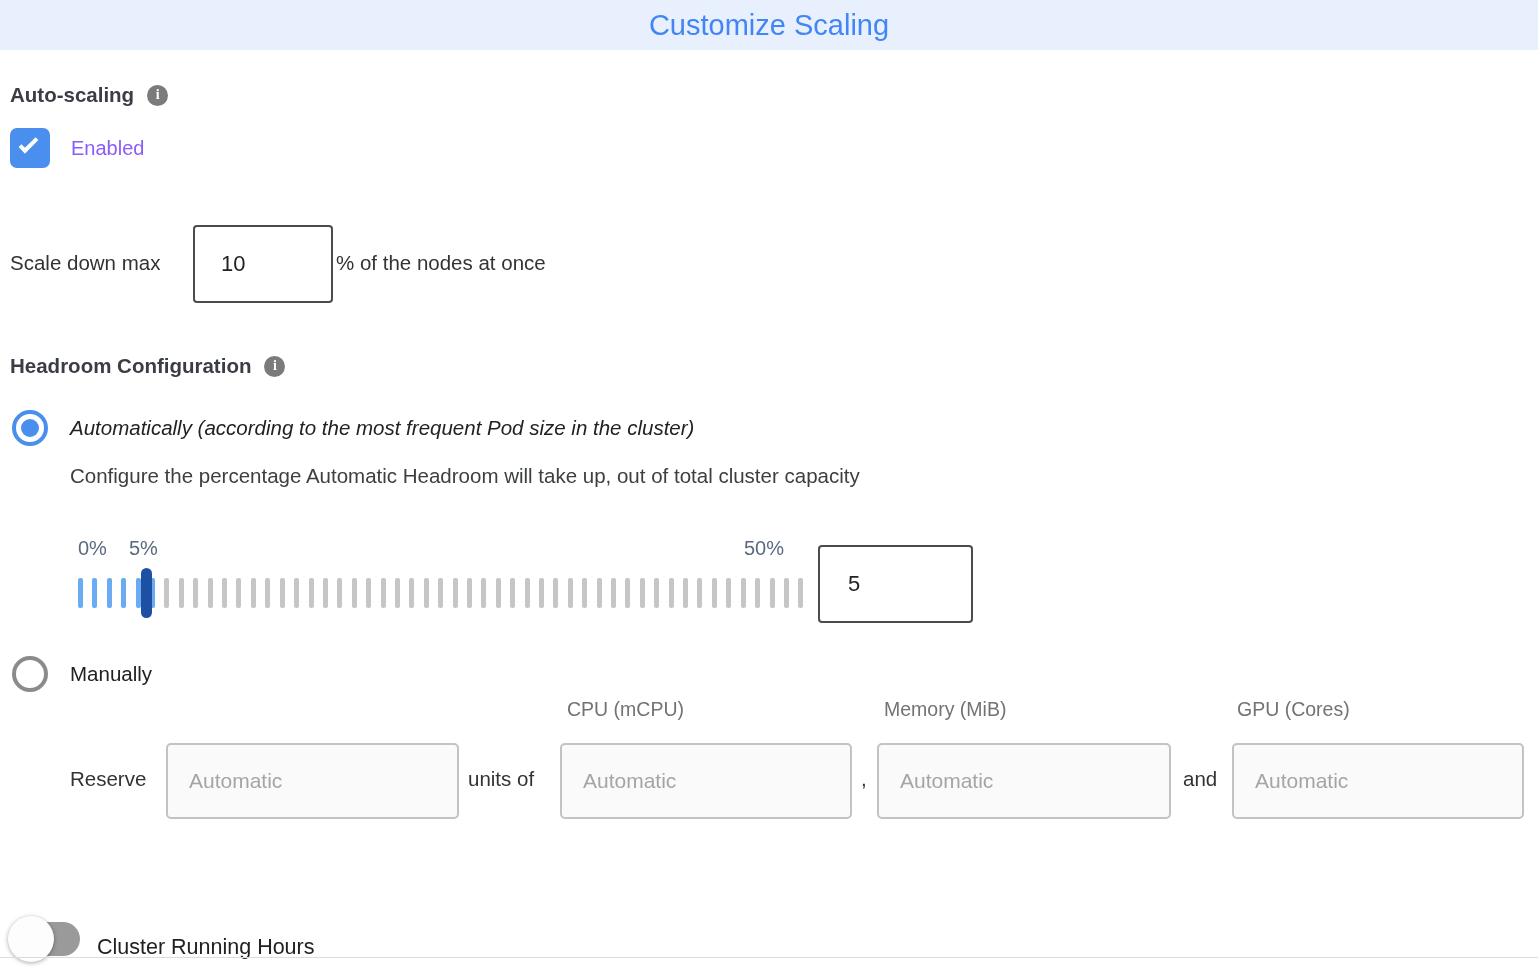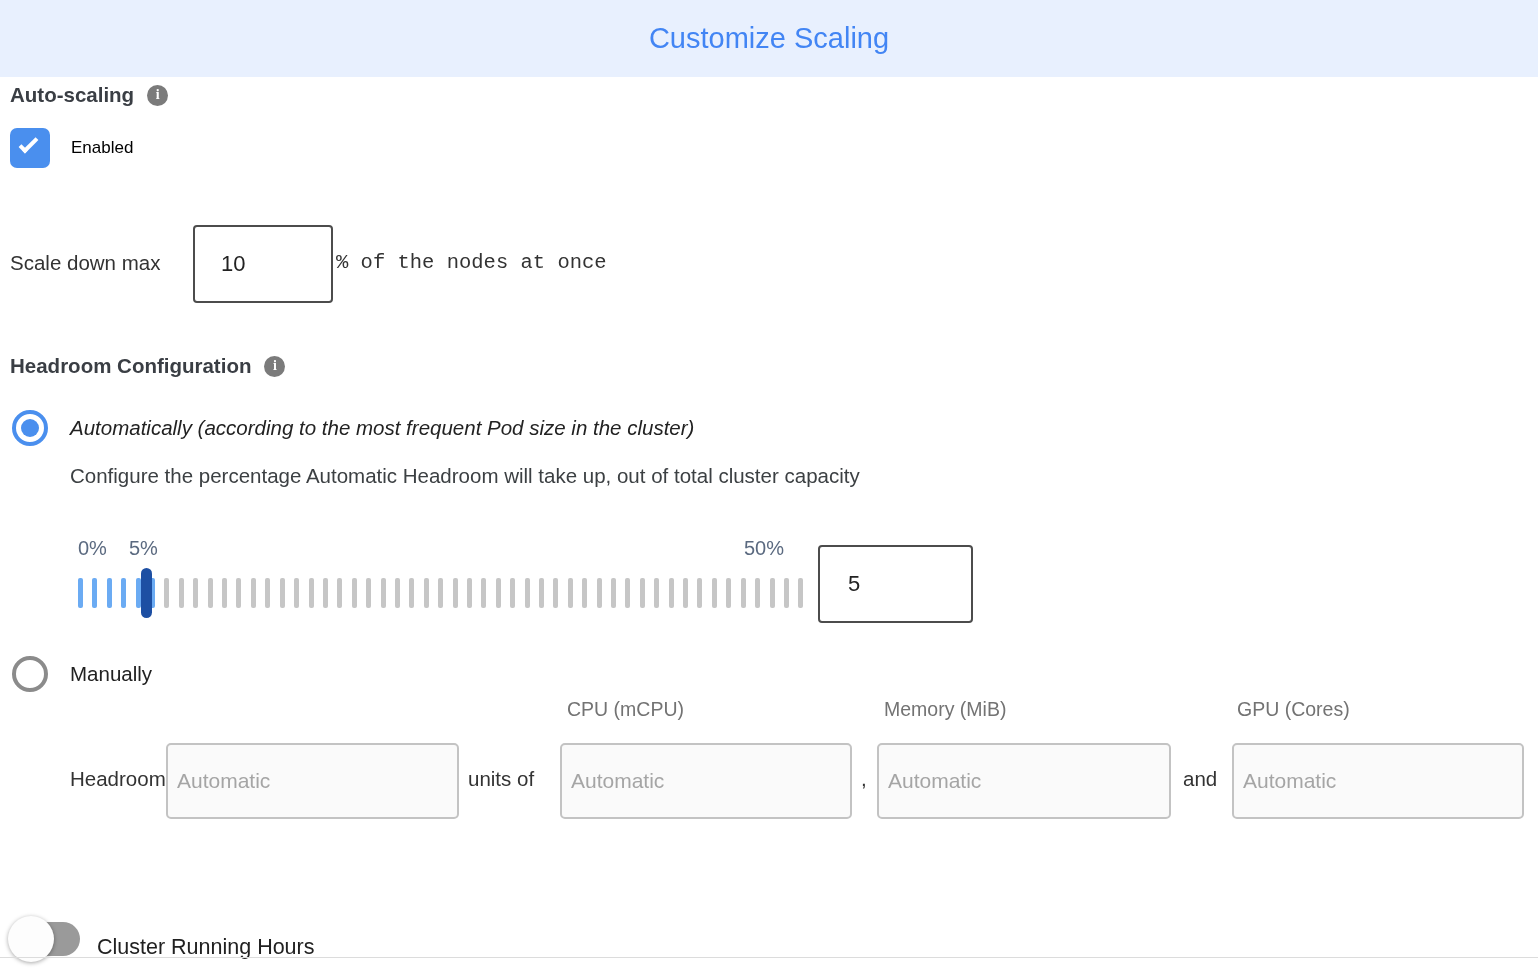--- a/index.html
+++ b/index.html
@@ -10,49 +10,49 @@
     --slider-handle:#1d4fa3;
     --slider-inactive:#c6c6c6;
   }
   *{box-sizing:border-box;}
   html,body{margin:0;padding:0;}
   body{
     width:1538px;height:970px;position:relative;background:#ffffff;
     font-family:"Liberation Sans", sans-serif;color:#35383b;overflow:hidden;
   }
   
-  .header{position:absolute;left:0;top:0;width:100%;height:77px;
+  .header{position:absolute;left:0;top:0;width:100%;height:50px;
     background:var(--header-bg);display:flex;align-items:center;justify-content:center;}
   .header-title{font-size:29px;color:var(--accent-blue);}
 
   
   .section-row{position:absolute;display:flex;align-items:center;gap:13px;text-align:right;}
   .section-label{font-weight:bold;font-size:20.5px;color:#3a3e44;}
   .info-icon{width:21px;height:21px;border-radius:50%;background:#7b7b7b;color:#ffffff;
     display:inline-flex;align-items:center;justify-content:center;
     font-size:14px;font-weight:bold;font-family:"Liberation Serif", serif;line-height:1;}
 
   .row-autoscaling{left:10px;top:83px;}
   .row-headroom{left:10px;top:354px;}
 
   
   .enabled-row{position:absolute;left:10px;top:128px;display:flex;align-items:center;gap:21px;}
   .checkbox{width:40px;height:40px;border-radius:7px;background:#bdbdbd;cursor:pointer;}
   .checkbox.checked{background:var(--checkbox-blue);}
   .checkbox .check{display:none;width:19px;height:9px;border-left:4px solid #fff;
     border-bottom:4px solid #fff;transform:rotate(-45deg);margin:11px 0 0 9px;}
   .checkbox.checked .check{display:block;}
-  .plain-label{font-size:17px;color:#000000;}
+  .plain-label{font-size:20px;color:#8b5cf6;}
 
   
   .scaledown-label{position:absolute;left:10px;top:251px;font-size:20.5px;color:#333333;}
   .scaledown-input{position:absolute;left:193px;top:225px;width:140px;height:78px;
     border:2px solid #4c4c4c;border-radius:4px;background:#fff;font-size:22px;color:#222;
     padding-left:26px;font-family:inherit;outline:none;}
-  .scaledown-suffix{position:absolute;left:336px;top:251px;font-size:20.5px;color:#333333;font-family:Liberation Mono, monospace;}
+  .scaledown-suffix{position:absolute;left:336px;top:251px;font-size:20.5px;color:#333333;}
 
   
   .radio{position:absolute;width:36px;height:36px;border-radius:50%;
     display:flex;align-items:center;justify-content:center;cursor:pointer;}
   .radio.selected{border:4px solid var(--checkbox-blue);}
   .radio.selected .radio-dot{width:18px;height:18px;border-radius:50%;background:var(--checkbox-blue);}
   .radio.unselected{border:4px solid #8b8b8b;}
   .radio-auto{left:12px;top:410px;}
   .radio-manual{left:12px;top:656px;}
   .radio-label{position:absolute;font-size:20.5px;color:#222222;}
@@ -76,21 +76,21 @@
     border:2px solid #4c4c4c;border-radius:4px;background:#fff;font-size:22px;color:#222;
     padding-left:28px;font-family:inherit;outline:none;}
 
   
   .col-header{position:absolute;top:698px;font-size:19.5px;color:#737373;}
   .col-cpu{left:567px;} .col-mem{left:884px;} .col-gpu{left:1237px;}
   .reserve-text{position:absolute;top:767px;font-size:20.5px;color:#333333;}
   .t-reserve{left:70px;} .t-unitsof{left:468px;} .t-comma{left:861px;} .t-and{left:1183px;}
   .auto-input{position:absolute;top:743px;height:76px;background:#fafafa;
     border:2px solid #c3c3c3;border-radius:5px;font-size:21px;color:#555;
-    padding-left:9px;font-family:inherit;outline:none;}
+    padding-left:21px;font-family:inherit;outline:none;}
   .auto-input::placeholder{color:#a5a5a5;opacity:1;}
   .in-reserve{left:166px;width:293px;}
   .in-cpu{left:560px;width:292px;}
   .in-mem{left:877px;width:294px;}
   .in-gpu{left:1232px;width:292px;}
 
   
   .toggle{position:absolute;left:12px;top:922px;width:68px;height:34px;border-radius:17px;
     background:#9a9a9a;cursor:pointer;}
   .toggle .knob{position:absolute;left:-4px;top:-6px;width:46px;height:46px;border-radius:50%;
@@ -196,21 +196,21 @@
 
 <div class="radio radio-manual unselected">
   <div class="radio-dot"></div>
 </div>
 <span class="radio-label label-manual">Manually</span>
 
 <span class="col-header col-cpu">CPU (mCPU)</span>
 <span class="col-header col-mem">Memory (MiB)</span>
 <span class="col-header col-gpu">GPU (Cores)</span>
 
-<span class="reserve-text t-reserve">Headroom</span>
+<span class="reserve-text t-reserve">Reserve</span>
 <input class="auto-input in-reserve" type="text" placeholder="Automatic" style="">
 <span class="reserve-text t-unitsof">units of</span>
 <input class="auto-input in-cpu" type="text" placeholder="Automatic" style="">
 <span class="reserve-text t-comma">,</span>
 <input class="auto-input in-mem" type="text" placeholder="Automatic" style="">
 <span class="reserve-text t-and">and</span>
 <input class="auto-input in-gpu" type="text" placeholder="Automatic" style="">
 
 <div class="toggle">
   <div class="knob"></div>

